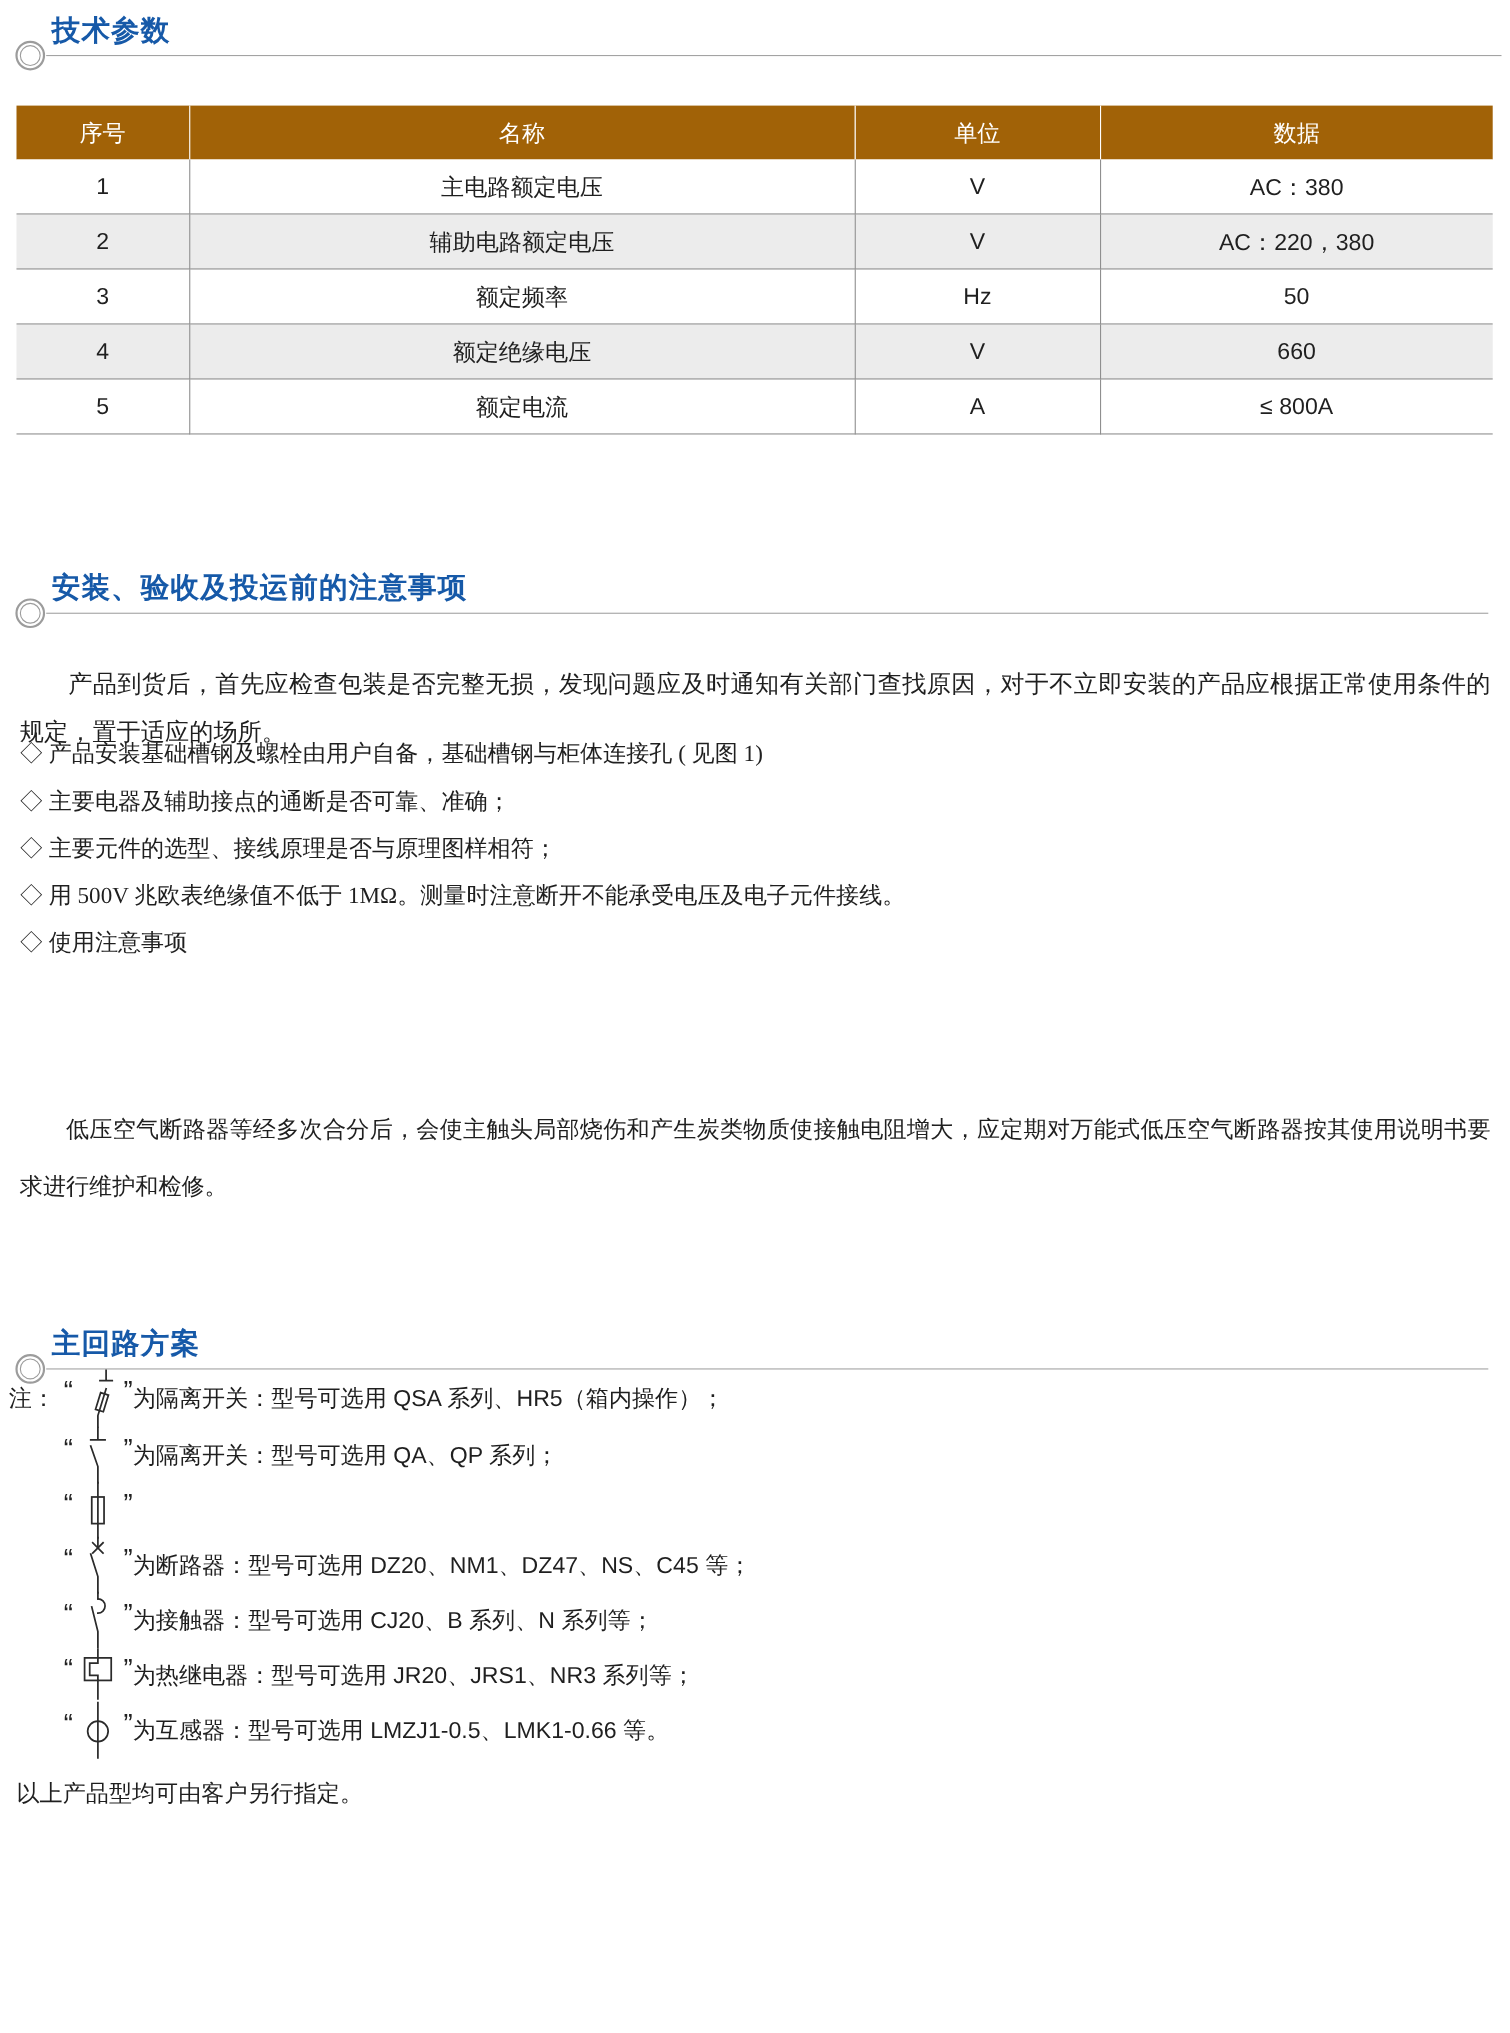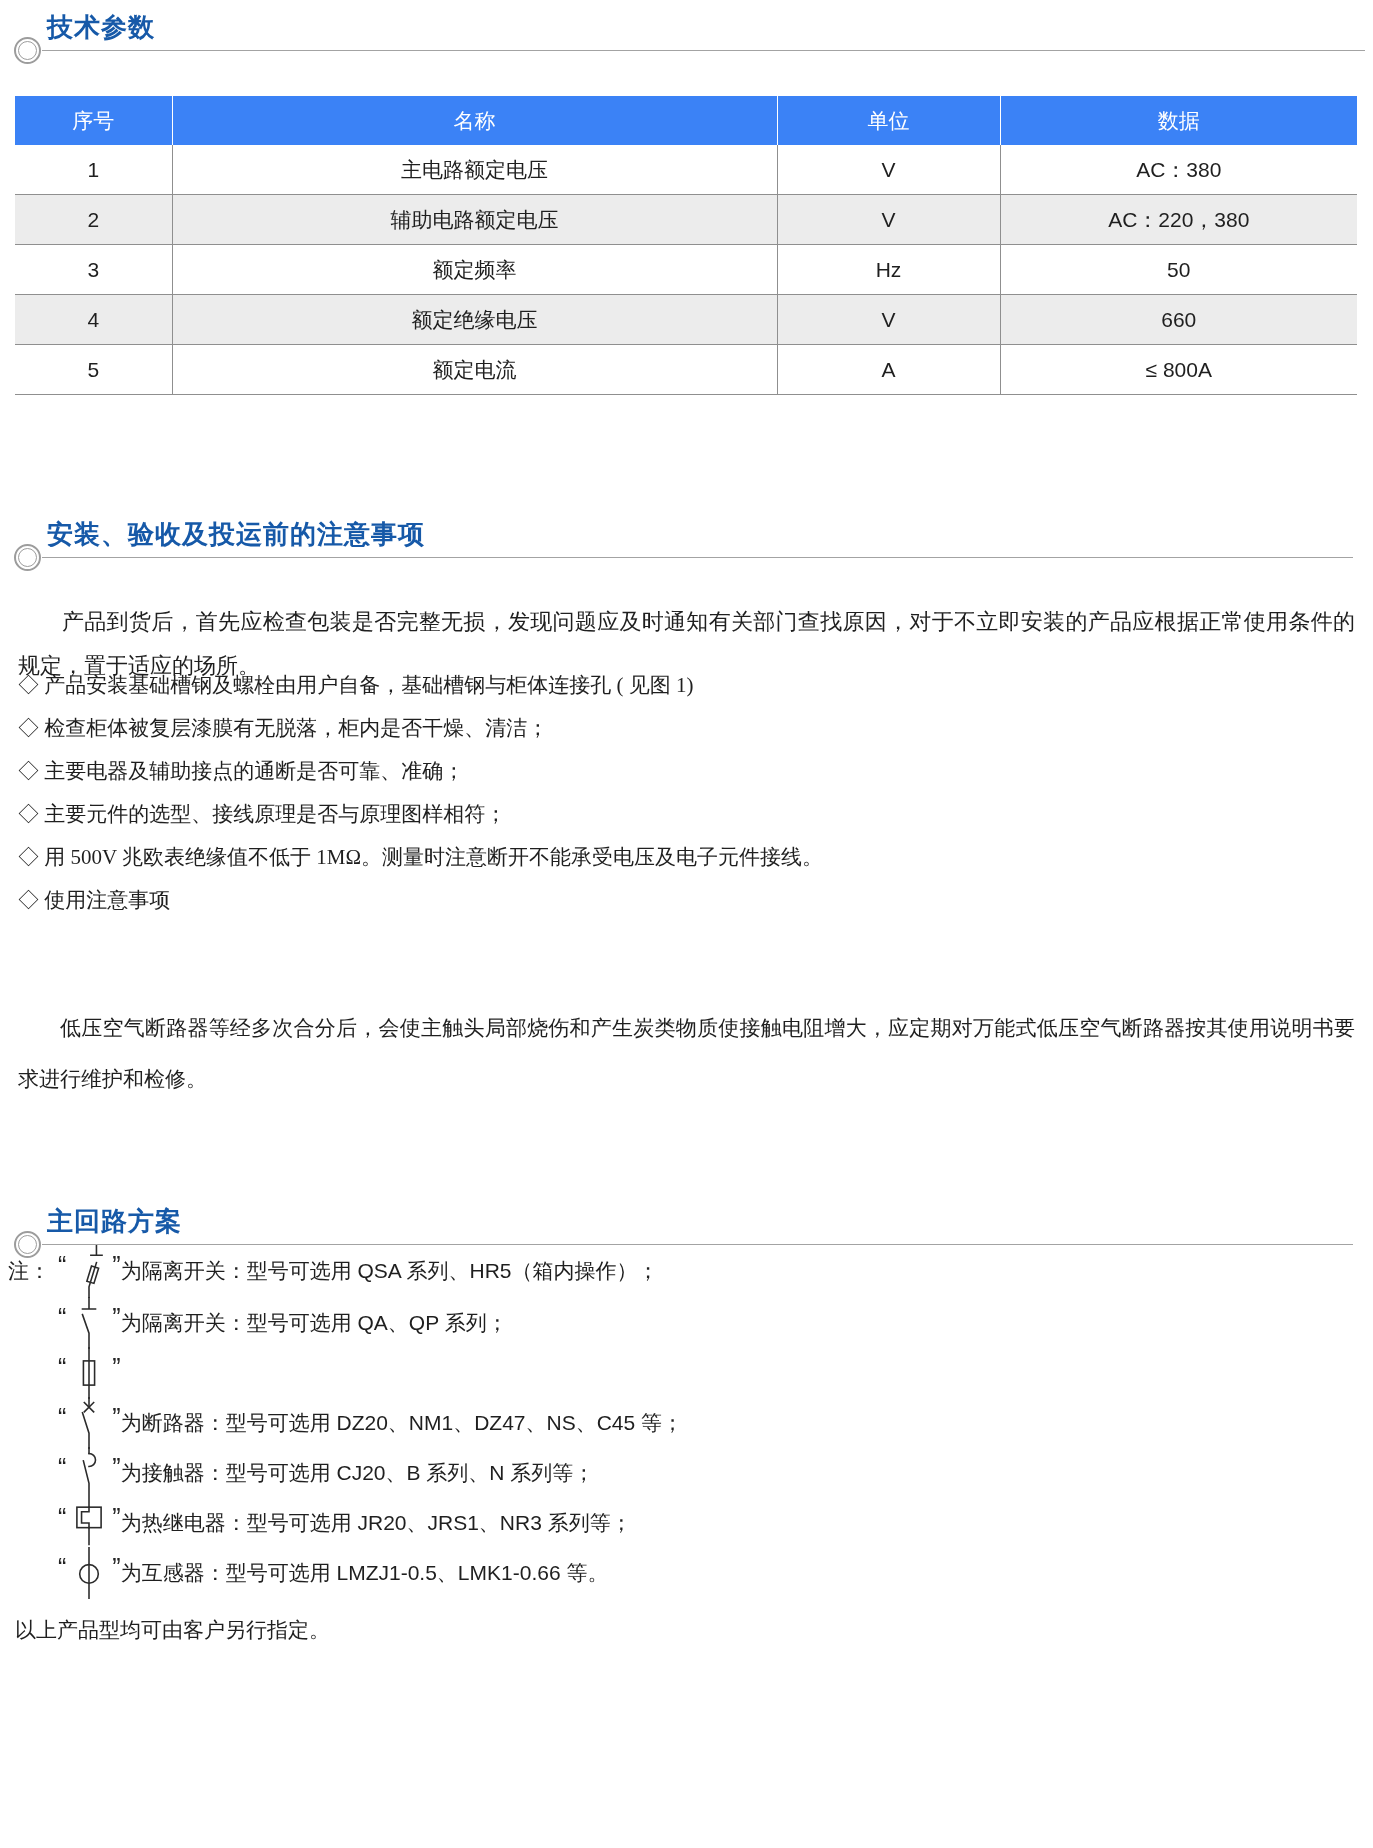--- a/index.html
+++ b/index.html
@@ -25,21 +25,21 @@
   #sec-tech{top:10px;padding-left:12px;}
   #sec-install{top:517px;}
   #sec-circuit{top:1204px;}
 
   
   table.params{
     position:absolute;top:96px;left:15px;width:1342px;
     border-collapse:collapse;table-layout:fixed;font-size:21px;
   }
   table.params th{
-    background:#3b82f6;color:#ffffff;font-weight:normal;height:47px;
+    background:#a16207;color:#ffffff;font-weight:normal;height:47px;
     border-right:1px solid #ffffff;
   }
   table.params th:last-child{border-right:none;}
   table.params td{
     height:47px;text-align:center;background:#ffffff;
     border-right:1px solid #8f8f8f;border-bottom:1px solid #8f8f8f;
   }
   table.params td:last-child{border-right:none;}
   table.params tr.stripe td{background:#ececec;}
 
@@ -127,21 +127,20 @@
 <div class="sec" id="sec-install">
   <div class="sec-title">安装、验收及投运前的注意事项</div>
   <div class="sec-line"></div>
   <div class="sec-ring"></div>
 </div>
 
 <p class="intro">产品到货后，首先应检查包装是否完整无损，发现问题应及时通知有关部门查找原因，对于不立即安装的产品应根据正常使用条件的规定，置于适应的场所。</p>
 
 <div class="bullets">
   <div class="b">◇ 产品安装基础槽钢及螺栓由用户自备，基础槽钢与柜体连接孔 ( 见图 1)</div>
-  <div class="b">◇ 检查柜体被复层漆膜有无脱落，柜内是否干燥、清洁；</div>
   <div class="b">◇ 主要电器及辅助接点的通断是否可靠、准确；</div>
   <div class="b">◇ 主要元件的选型、接线原理是否与原理图样相符；</div>
   <div class="b">◇ 用 500V 兆欧表绝缘值不低于 1MΩ。测量时注意断开不能承受电压及电子元件接线。</div>
   <div class="b">◇ 使用注意事项</div>
 </div>
 
 <p class="usage">低压空气断路器等经多次合分后，会使主触头局部烧伤和产生炭类物质使接触电阻增大，应定期对万能式低压空气断路器按其使用说明书要求进行维护和检修。</p>
 
 <div class="sec" id="sec-circuit">
   <div class="sec-title">主回路方案</div>

